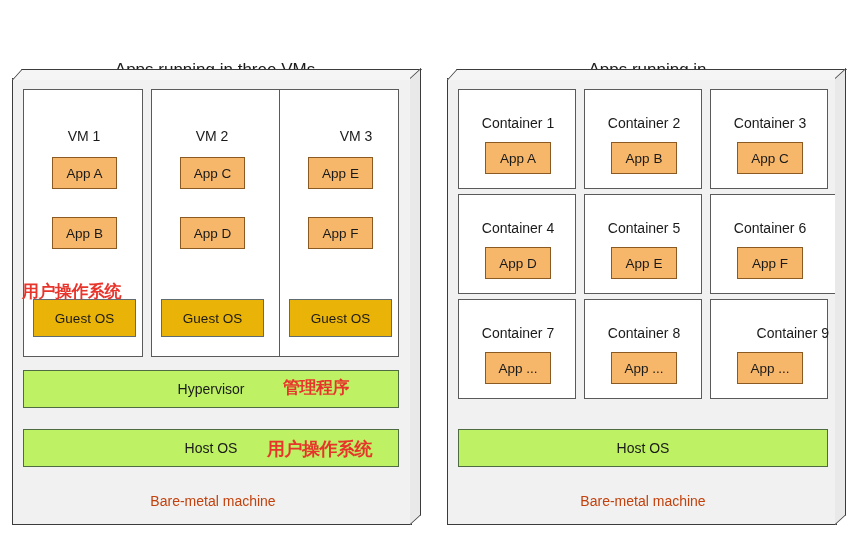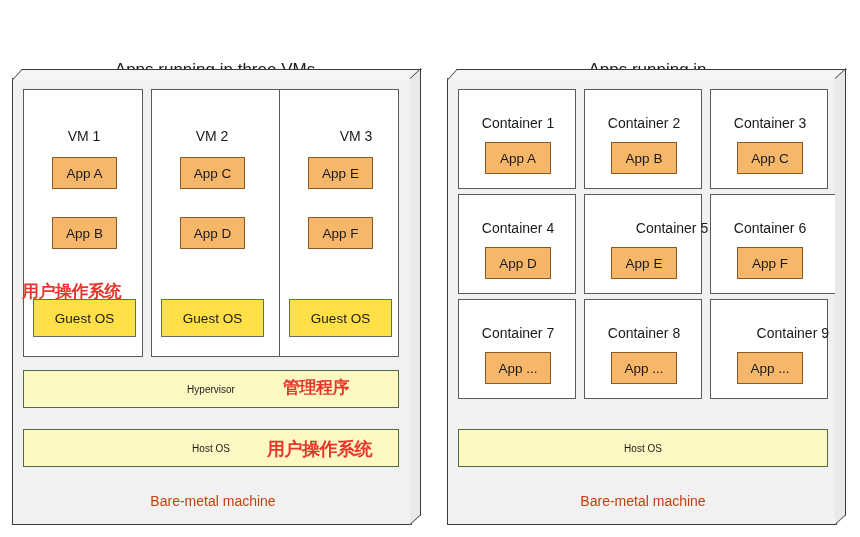--- a/index.html
+++ b/index.html
@@ -85,29 +85,29 @@
     border: 1.4px solid #5a5a5a;
     display: block;
   }
   .app-box {
     background: #f7b76a;
     border: 1.3px solid #8a5a22;
     font-size: 13.5px;
     color: #1a1a1a;
   }
   .guest-box {
-    background: #fde047;
+    background: #eab308;
     border: 1.3px solid #5e6b70;
     font-size: 13.5px;
     color: #1a1a1a;
   }
   .green-bar {
-    background: #fef9c3;
+    background: #bef264;
     border: 1.3px solid #4f6b42;
-    font-size: 10px;
+    font-size: 14px;
     color: #1a1a1a;
   }
   .col-label {
     position: absolute;
     text-align: center;
     font-size: 14px;
     color: #1a1a1a;
     white-space: nowrap;
   }
   .baremetal {
@@ -191,21 +191,21 @@
     <div class="box container-cell" style="left:262px; top:10px; width:118px; height:100px;">
       <div class="col-label" style="left:0; top:25px; width:118px;">Container 3</div>
       <div class="box app-box" style="left:26px; top:52px; width:66px; height:32px;">App C</div>
     </div>
 
     <div class="box container-cell" style="left:10px; top:115px; width:118px; height:100px;">
       <div class="col-label" style="left:0; top:25px; width:118px;">Container 4</div>
       <div class="box app-box" style="left:26px; top:52px; width:66px; height:32px;">App D</div>
     </div>
     <div class="box container-cell" style="left:136px; top:115px; width:118px; height:100px;">
-      <div class="col-label" style="left:0; top:25px; width:118px;padding-left:28px;">Container 5</div>
+      <div class="col-label" style="left:0; top:25px; width:118px;">Container 5</div>
       <div class="box app-box" style="left:26px; top:52px; width:66px; height:32px;">App E</div>
     </div>
     <div class="box container-cell" style="left:262px; top:115px; width:132px; height:100px;">
       <div class="col-label" style="left:0; top:25px; width:118px;">Container 6</div>
       <div class="box app-box" style="left:26px; top:52px; width:66px; height:32px;">App F</div>
     </div>
 
     <div class="box container-cell" style="left:10px; top:220px; width:118px; height:100px;">
       <div class="col-label" style="left:0; top:25px; width:118px;">Container 7</div>
       <div class="box app-box" style="left:26px; top:52px; width:66px; height:32px;">App ...</div>

